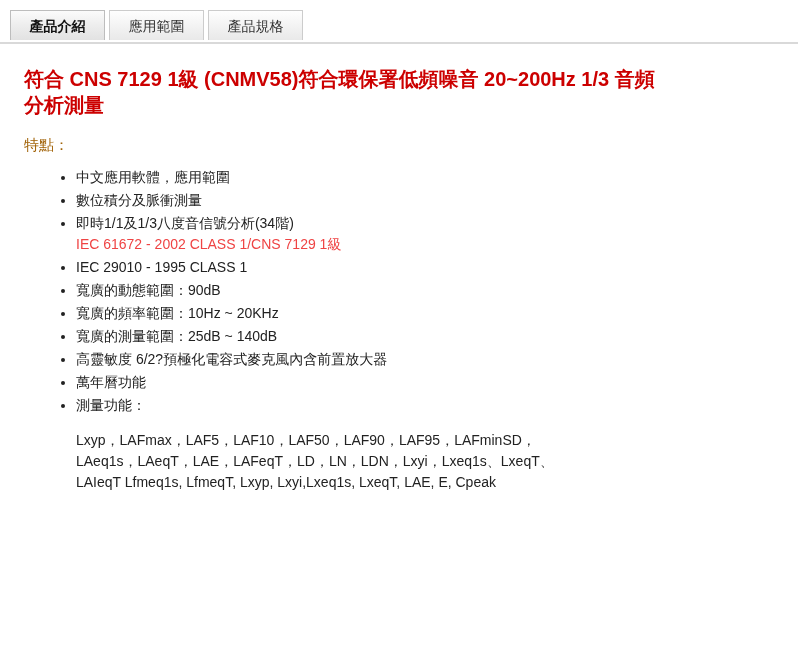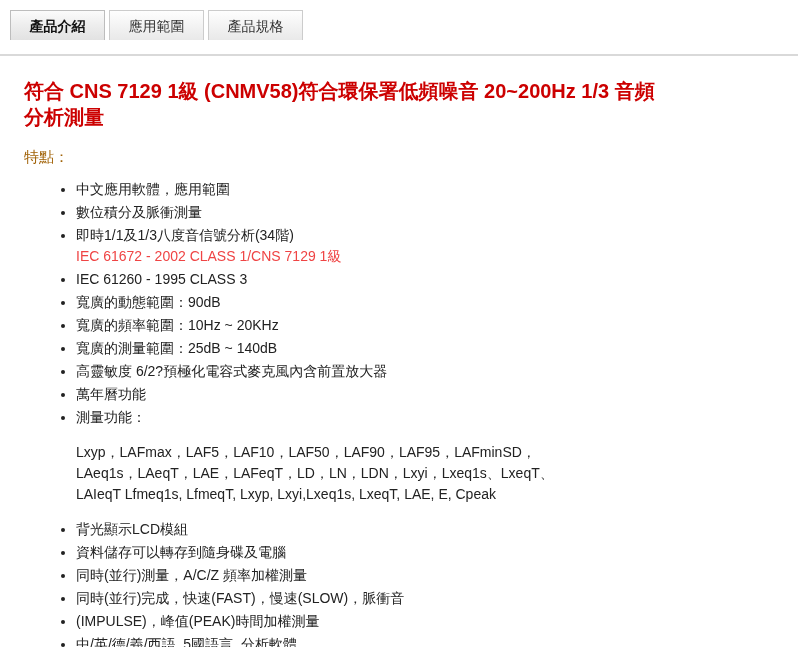--- a/index.html
+++ b/index.html
@@ -12,21 +12,21 @@
     background: #ffffff;
     font-family: "Liberation Sans", sans-serif;
     font-size: 14px;
     color: #222222;
     overflow: hidden;
   }
 
   
   .tabbar {
     position: relative;
-    height: 56px;
+    height: 44px;
     padding: 10px 0 0 10px;
     box-sizing: border-box;
   }
   .tabbar::after {
     content: "";
     position: absolute;
     left: 0;
     right: 0;
     bottom: 0;
     height: 2px;
@@ -134,37 +134,29 @@
 
   <p class="subhead">特點：</p>
 
   <ul class="features">
     <li>中文應用軟體，應用範圍</li>
     <li>數位積分及脈衝測量</li>
     <li>
       <span>即時1/1及1/3八度音信號分析(34階)</span>
       <div class="sub-line">IEC 61672 - 2002 CLASS 1/CNS 7129 1級</div>
     </li>
-    <li>IEC 61260 - 1995 CLASS 3</li>
+    <li>IEC 29010 - 1995 CLASS 1</li>
     <li>寬廣的動態範圍：90dB</li>
     <li>寬廣的頻率範圍：10Hz ~ 20KHz</li>
     <li>寬廣的測量範圍：25dB ~ 140dB</li>
     <li>高靈敏度 6/2?預極化電容式麥克風內含前置放大器</li>
     <li>萬年曆功能</li>
     <li>測量功能：</li>
   </ul>
 
   <div class="meas-block">
     <div>Lxyp，LAFmax，LAF5，LAF10，LAF50，LAF90，LAF95，LAFminSD，</div>
     <div>LAeq1s，LAeqT，LAE，LAFeqT，LD，LN，LDN，Lxyi，Lxeq1s、LxeqT、</div>
     <div>LAIeqT Lfmeq1s, LfmeqT, Lxyp, Lxyi,Lxeq1s, LxeqT, LAE, E, Cpeak</div>
   </div>
 
-  <ul class="features2">
-    <li>背光顯示LCD模組</li>
-    <li>資料儲存可以轉存到隨身碟及電腦</li>
-    <li>同時(並行)測量，A/C/Z 頻率加權測量</li>
-    <li>同時(並行)完成，快速(FAST)，慢速(SLOW)，脈衝音</li>
-    <li>(IMPULSE)，峰值(PEAK)時間加權測量</li>
-    <li>中/英/德/義/西語, 5國語言, 分析軟體</li>
-  </ul>
 
 </div>
 
 </body></html>

